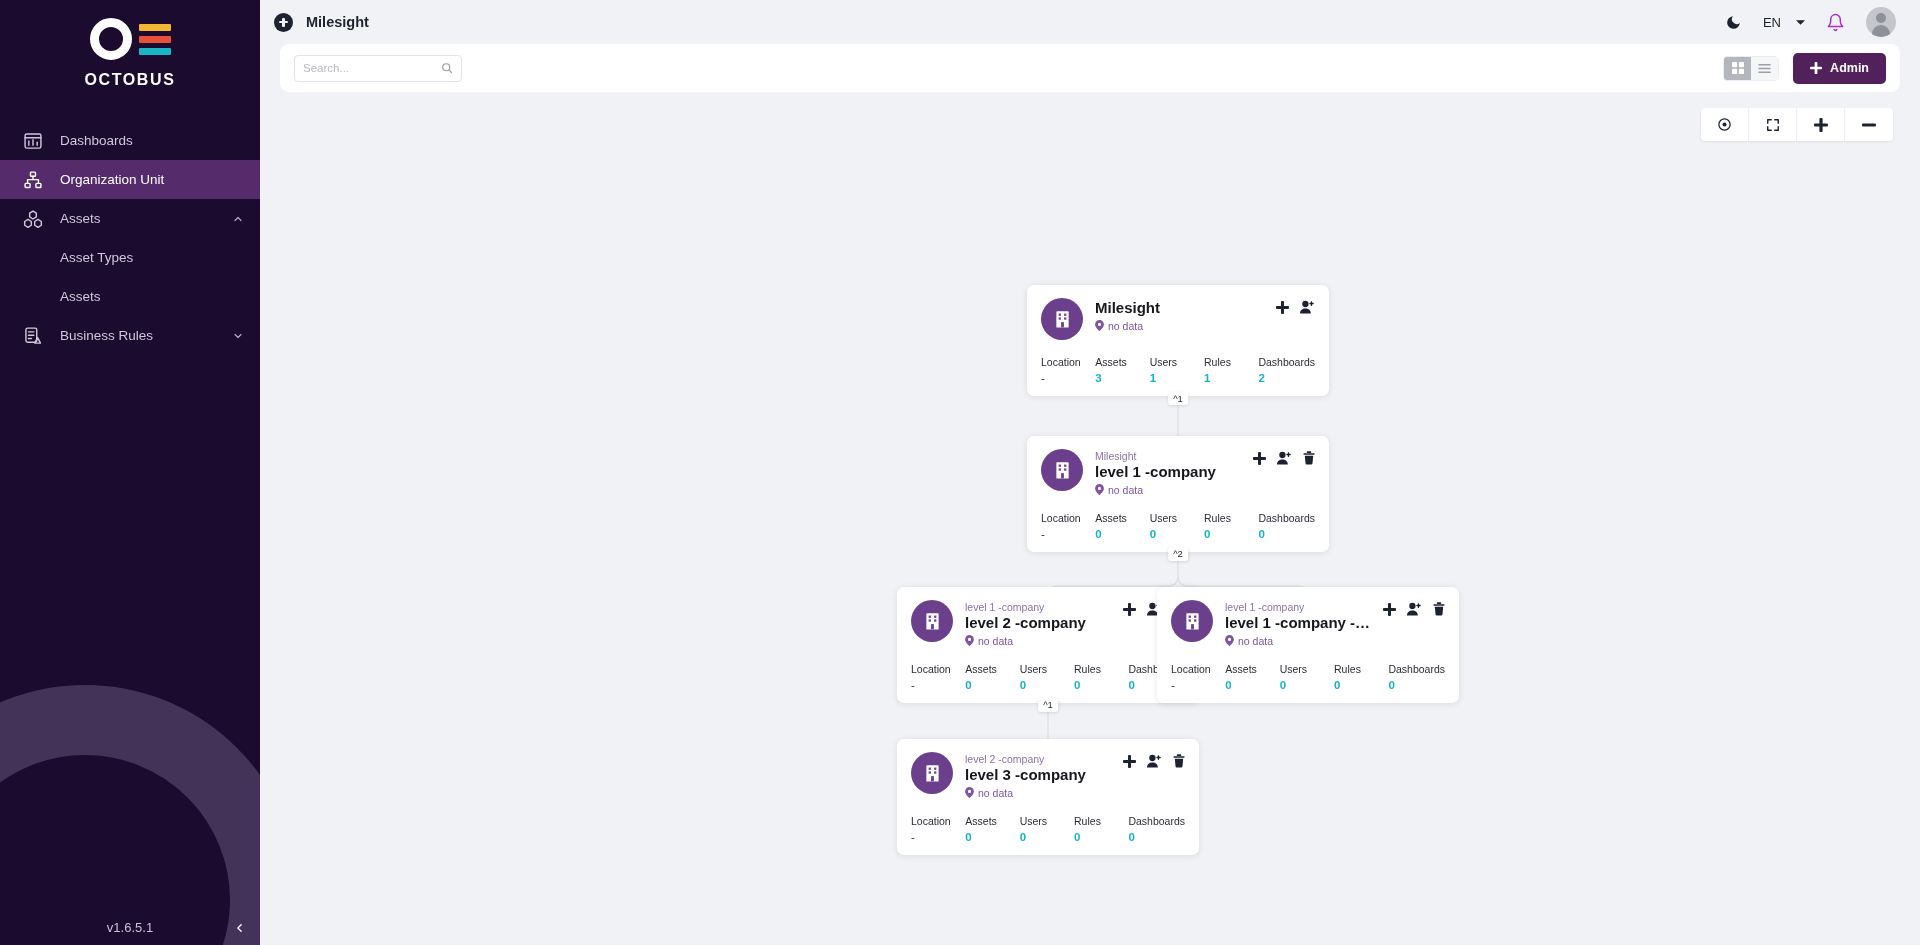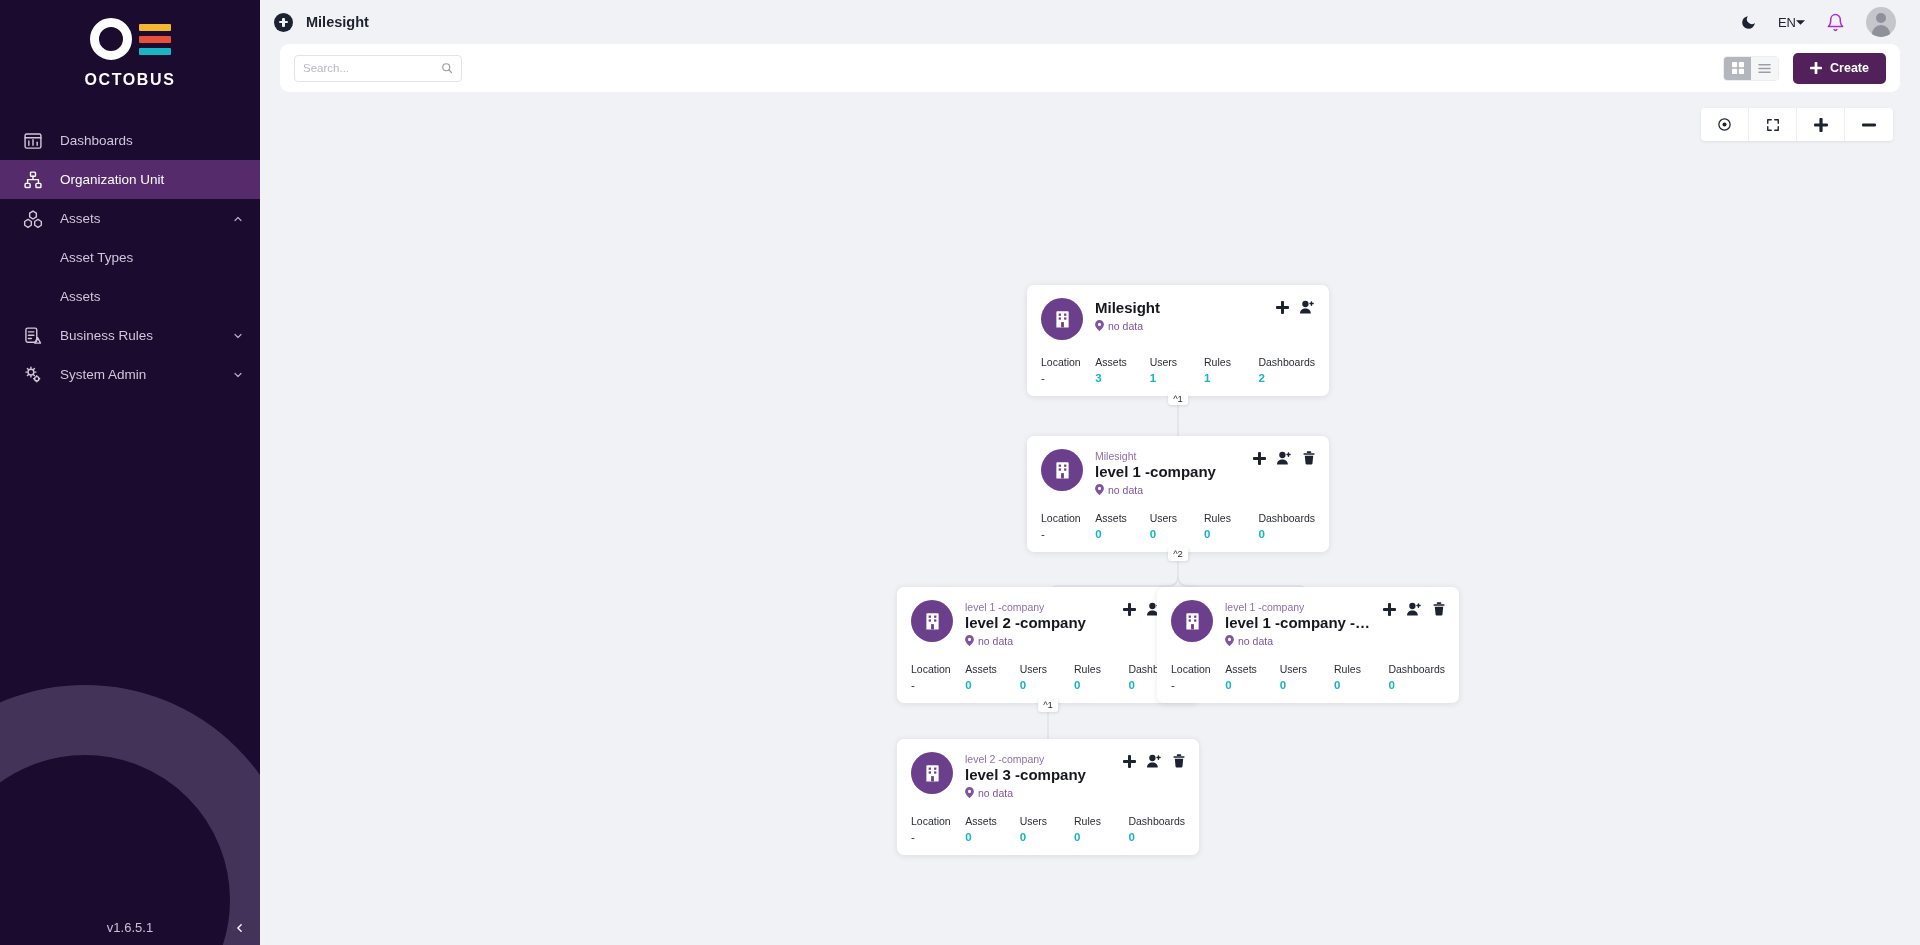--- a/index.html
+++ b/index.html
@@ -110,21 +110,21 @@
   .plus-circle i::after {
     content: ""; position: absolute; top: 0; left: 3.3px;
     width: 2.6px; height: 9px; background: #f1f2f5; border-radius: 1px;
   }
   .topbar-title { font-size: 14.5px; font-weight: bold; color: #1c2230; }
   .topbar-right {
     margin-left: auto; display: flex; align-items: center; gap: 21px;
   }
   .moon-btn { cursor: pointer; display: flex; }
   .lang-btn {
-    display: flex; align-items: center; gap: 0;
+    display: flex; align-items: center; gap: 15px;
     font-size: 13px; color: #1c2230; cursor: pointer;
   }
   .bell-btn { cursor: pointer; display: flex; }
   .avatar {
     width: 30px; height: 30px; border-radius: 50%;
     background: #c4c6cc; overflow: hidden; cursor: pointer;
     position: relative; flex: 0 0 30px;
   }
   .avatar::before {
     content: ""; position: absolute;
@@ -320,34 +320,20 @@
           <span class="nav-icon">
             <svg width="20" height="20" viewBox="0 0 24 24" fill="none" stroke="#cfc7da" stroke-width="1.7" stroke-linecap="round" stroke-linejoin="round">
               <rect x="3.5" y="2.5" width="13" height="17" rx="2"></rect>
               <line x1="6.5" y1="7" x2="13" y2="7"></line>
               <line x1="6.5" y1="11" x2="13" y2="11"></line>
               <line x1="6.5" y1="15" x2="10" y2="15"></line>
               <path d="M17.5 14l3.5 6.5h-7z"></path>
             </svg>
           </span>
           <span class="nav-label">Business Rules</span>
-          <span class="nav-chev"><svg width="12" height="12" viewBox="0 0 24 24" fill="none" stroke="#cfc7da" stroke-width="2.4" stroke-linecap="round" stroke-linejoin="round">
-              <polyline points="6 9 12 15 18 9"></polyline>
-            </svg></span>
-        </div>
-        <div class="nav-item">
-          <span class="nav-icon">
-            <svg width="20" height="20" viewBox="0 0 24 24" fill="none" stroke="#cfc7da" stroke-width="1.7" stroke-linecap="round" stroke-linejoin="round">
-              <circle cx="9.5" cy="8.5" r="3.5"></circle>
-              <path d="M9.5 2.5v1.6M9.5 12.9v1.6M3.5 8.5h1.6M13.9 8.5h1.6M5.3 4.3l1.1 1.1M12.6 11.6l1.1 1.1M13.7 4.3l-1.1 1.1M6.4 11.6l-1.1 1.1"></path>
-              <circle cx="16.5" cy="16.5" r="2.6"></circle>
-              <path d="M16.5 12.8v1.1M16.5 19.1v1.1M12.8 16.5h1.1M18.9 16.5h1.1"></path>
-            </svg>
-          </span>
-          <span class="nav-label">System Admin</span>
           <span class="nav-chev"><svg width="12" height="12" viewBox="0 0 24 24" fill="none" stroke="#cfc7da" stroke-width="2.4" stroke-linecap="round" stroke-linejoin="round">
               <polyline points="6 9 12 15 18 9"></polyline>
             </svg></span>
         </div>
       </nav>
 
     <div class="sidebar-footer">
       <span class="version">v1.6.5.1</span>
       <span class="collapse-btn">
         <svg width="13" height="13" viewBox="0 0 24 24" fill="none" stroke="#fff" stroke-width="2.6" stroke-linecap="round" stroke-linejoin="round">
@@ -412,21 +398,21 @@
                 <line x1="1" y1="6" x2="13" y2="6"></line>
                 <line x1="1" y1="10" x2="13" y2="10"></line>
               </svg>
           </span>
         </div>
         <button class="create-btn">
           <svg width="12" height="12" viewBox="0 0 14 14">
             <rect x="5.4" y="0" width="3.2" height="14" rx="1" fill="#fff"></rect>
             <rect x="0" y="5.4" width="14" height="3.2" rx="1" fill="#fff"></rect>
             </svg>
-          <span>Create</span>
+          <span>Admin</span>
         </button>
       </div>
     </div>
 
     <div class="canvas">
 
       <div class="zoom-panel">
         <span class="zoom-btn">
           <svg width="15" height="15" viewBox="0 0 24 24" fill="none" stroke="#1c2230" stroke-width="2">
             <circle cx="12" cy="12" r="9"></circle>

